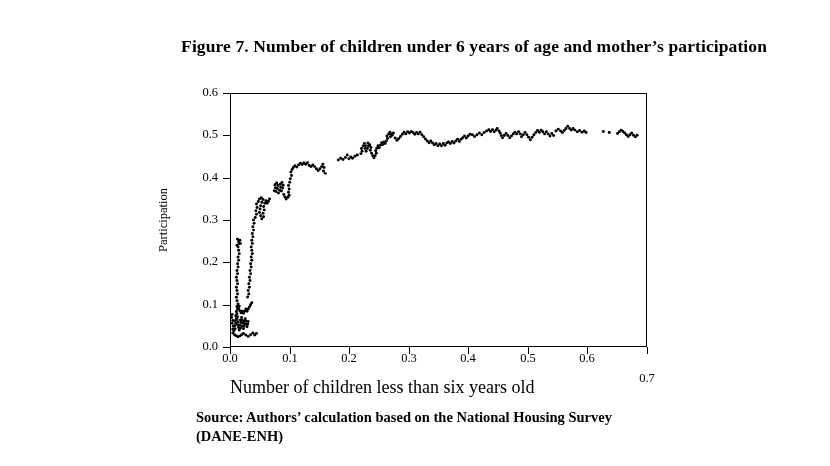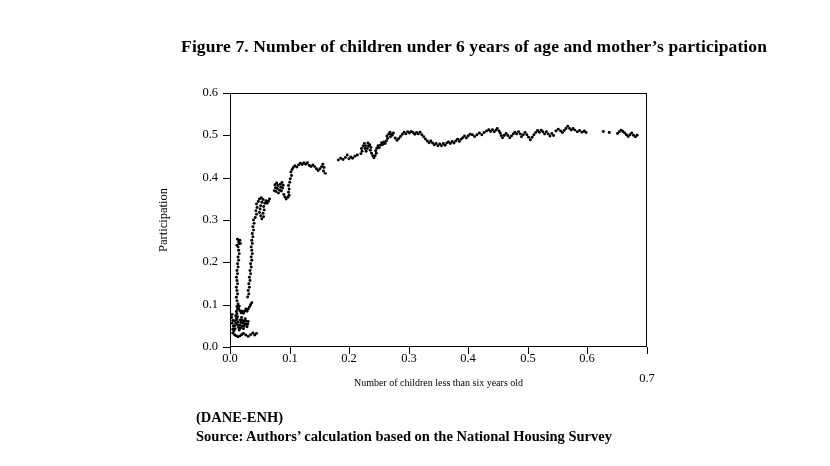--- a/index.html
+++ b/index.html
@@ -17,21 +17,21 @@
     border:1px solid #000; box-sizing:border-box;
   }
   .plot svg { display:block; width:100%; height:100%; }
   .ylabel {
     position:absolute; left:163px; top:220px;
     transform:translate(-50%,-50%) rotate(-90deg);
     font-size:12.5px; white-space:nowrap;
   }
   .xlabel {
     position:absolute; left:230px; top:377px; width:417px;
-    text-align:center; font-size:10px;
+    font-size:18px;
   }
   .source {
     position:absolute; left:196px; top:408px; width:480px;
     font-weight:bold; font-size:14.5px; line-height:19px;
   }
   .ytick-label {
     position:absolute; width:38px; text-align:right; font-size:12.5px; left:180px;
   }
   .xtick-label {
     position:absolute; width:40px; text-align:center; font-size:12.5px; top:351px;
@@ -434,15 +434,15 @@
     <div class="ytick-label" style="left: 180px; top: 170px;">0.4</div>
     <div class="ytick-mark" style="left: 223px; top: 135px;"></div>
     <div class="ytick-label" style="left: 180px; top: 127px;">0.5</div>
     <div class="ytick-mark" style="left: 223px; top: 93px;"></div>
     <div class="ytick-label" style="left: 180px; top: 85px;">0.6</div>
   </div>
 
 <div class="xlabel">Number of children less than six years old</div>
 
 <div class="source">
+  <div>Source: Authors’ calculation based on the National Housing Survey</div>
   <div>(DANE-ENH)</div>
-  <div>Source: Authors’ calculation based on the National Housing Survey</div>
 </div>
 
 </body></html>

